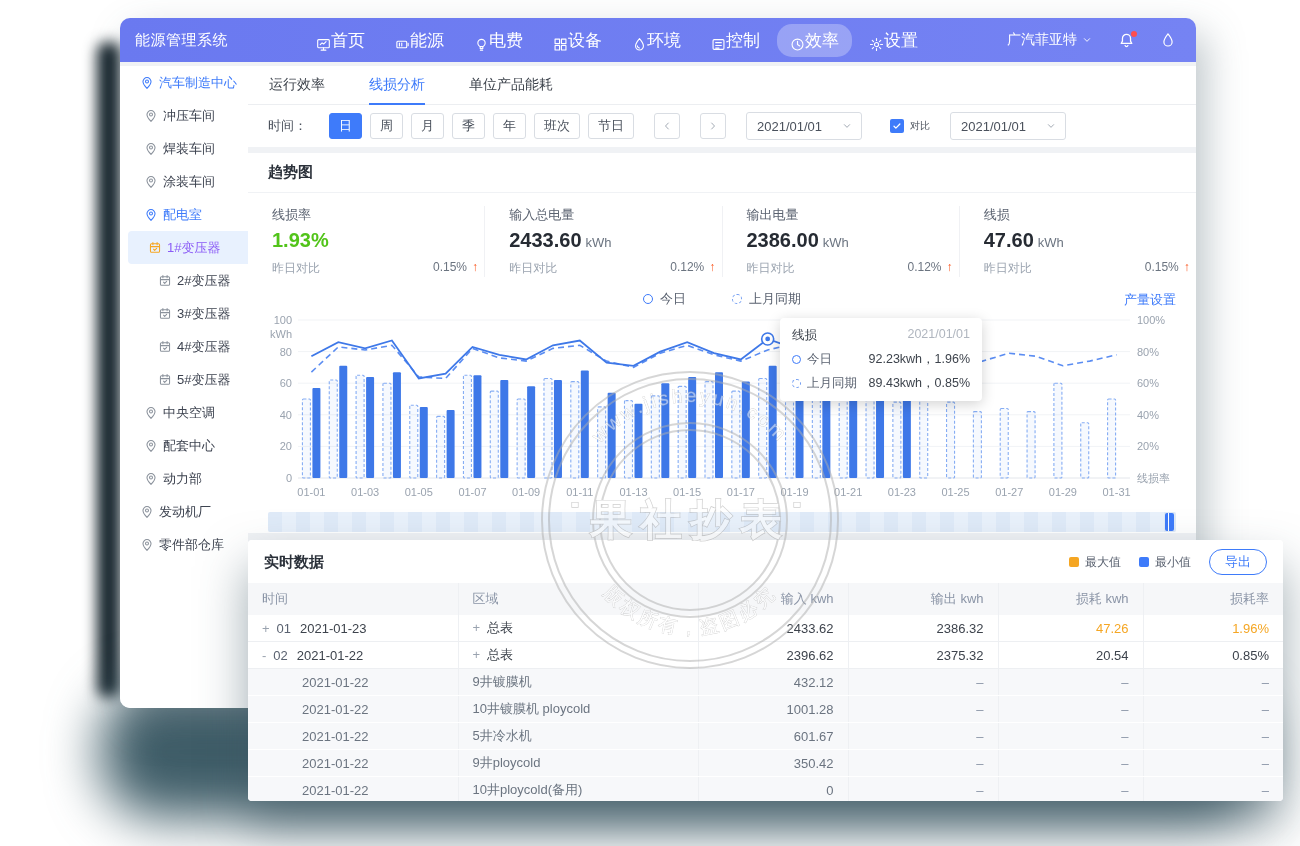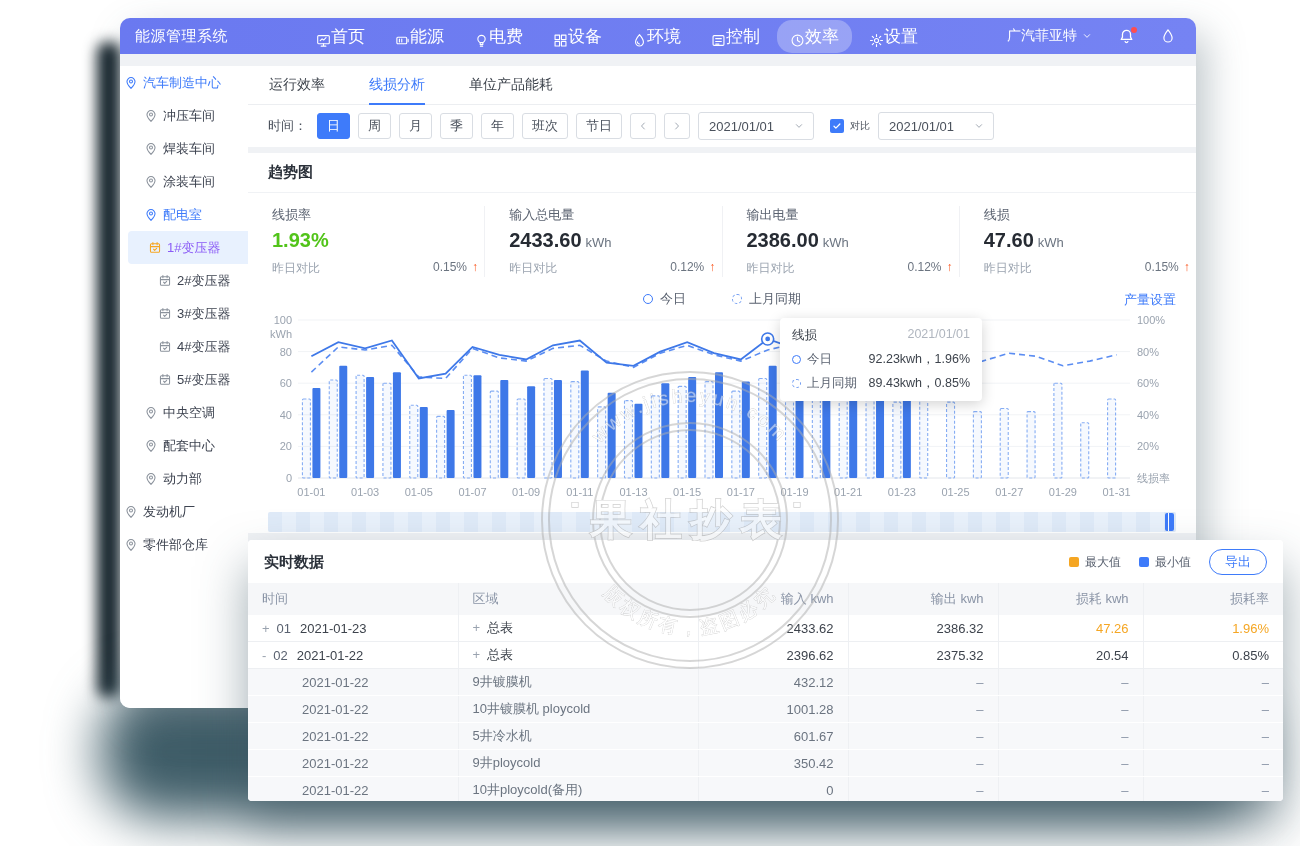--- a/index.html
+++ b/index.html
@@ -5,52 +5,52 @@
   html,body{margin:0;padding:0}
   body{width:1300px;height:846px;background:#fff;font-family:"Liberation Sans","DejaVu Sans",sans-serif;
        -webkit-font-smoothing:antialiased;overflow:hidden;position:relative}
   .stage{position:absolute;inset:0}
   
   .shadow-left{position:absolute;left:97px;top:42px;width:24px;height:656px;background:#16242c;border-radius:10px;filter:blur(7px);z-index:1}
   .shadow-bottom{position:absolute;left:100px;top:686px;width:1160px;height:132px;background:#3f5d68;border-radius:60px;filter:blur(26px);z-index:1}
   
   .window{position:absolute;left:120px;top:18px;width:1076px;height:690px;background:#f0f2f5;border-radius:10px;overflow:hidden;z-index:2;box-shadow:10px 16px 38px rgba(70,92,102,.35)}
   
-  .topnav{position:absolute;left:0;top:0;right:0;height:36px;background:linear-gradient(90deg,#6a79f0,#7583f3);display:flex;align-items:center;color:#fff}
+  .topnav{position:absolute;left:0;top:0;right:0;height:44px;background:linear-gradient(90deg,#6a79f0,#7583f3);display:flex;align-items:center;color:#fff}
   .brand{width:168px;padding-left:15px;font-size:15px;font-weight:500;letter-spacing:.5px;flex:none}
   .menu{display:flex;align-items:center;gap:4px;flex:none}
   .nav-item{display:flex;align-items:flex-end;padding:5px 13px;font-size:17px;border-radius:15px;cursor:pointer;white-space:nowrap}
   .nav-item.active{background:rgba(255,255,255,.28)}
   .nav-right{margin-left:auto;display:flex;align-items:center;gap:25px;padding-right:20px}
   .company{display:flex;align-items:center;gap:4px;font-size:14px;cursor:pointer}
   .icn{display:inline-flex;width:15px;height:15px;flex:none}
   .icn svg{width:100%;height:100%;fill:none;stroke:currentColor;stroke-width:1.2;stroke-linecap:round;stroke-linejoin:round}
   .icn.sm{width:12px;height:12px}
   .bell{position:relative}
   .bell::after{content:'';position:absolute;top:-1px;right:-2px;width:6px;height:6px;border-radius:50%;background:#ff4d4f}
   
   .sidebar{position:absolute;left:0;top:48px;width:128px;bottom:0;background:#fff}
   .side-head{display:flex;align-items:center;justify-content:space-between;padding:13px 12px 11px 13px;color:#9aa3af;font-size:13px;border-bottom:1px solid #f2f3f5}
   .side-head .icn{color:#3e7bfa;width:16px;height:16px;cursor:pointer}
   .side-item{display:flex;align-items:center;gap:5px;height:33px;font-size:13px;color:#3d4350;cursor:pointer;white-space:nowrap}
   .side-item .icn{width:14px;height:14px;color:#8b929c}
   .side-item.hl{color:#3e7bfa}
   .side-item.hl .icn{color:#3e7bfa}
-  .side-item.lv0{padding-left:4px}
+  .side-item.lv0{padding-left:20px}
   .side-item.lv1{padding-left:24px}
   .side-item.lv2{padding-left:38px}
   .side-item.sel{background:#e8f1fe;color:#8b5cf6;margin-left:8px;padding-left:20px;border-radius:4px 0 0 4px}
   
   .content{position:absolute;left:128px;top:48px;right:0;bottom:0;background:#f0f2f5}
   .toolbar{background:#fff}
   .tabs{display:flex;gap:44px;padding:0 21px;height:38px;align-items:center;border-bottom:1px solid #eceef1}
   .tab{font-size:14px;color:#3d434c;height:100%;display:flex;align-items:center;position:relative;cursor:pointer}
   .tab.active{color:#3e7bfa;font-weight:500}
   .tab.active::after{content:'';position:absolute;left:0;right:0;bottom:-1px;height:2px;background:#3e7bfa}
-  .filters{display:flex;align-items:center;gap:8px;height:42px;padding:0 20px}
+  .filters{display:flex;align-items:center;gap:20px;height:42px;padding:0 20px}
   .f-label{font-size:13px;color:#4a515c;margin-right:2px}
   .pbtn{height:26px;min-width:26px;padding:0 9px;border:1px solid #d9dde3;border-radius:3px;background:#fff;color:#4a515c;font-size:13px;display:flex;align-items:center;justify-content:center;cursor:pointer;box-sizing:border-box}
   .pbtn.active{background:#3e7bfa;border-color:#3e7bfa;color:#fff}
   .nav-btn{width:26px;height:26px;border:1px solid #d9dde3;border-radius:3px;background:#fff;color:#98a0ab;display:flex;align-items:center;justify-content:center;cursor:pointer;box-sizing:border-box;padding:0}
   .select{height:28px;width:116px;border:1px solid #d9dde3;border-radius:3px;background:#fff;display:flex;align-items:center;justify-content:space-between;padding:0 8px 0 10px;font-size:13px;color:#4a515c;cursor:pointer;box-sizing:border-box}
   .select .icn{color:#98a0ab}
   .cmp-check{display:flex;align-items:center;gap:6px;margin-left:8px;font-size:10px;color:#4a515c;cursor:pointer}
   .cbox{width:14px;height:14px;background:#3e7bfa;border-radius:2px;display:inline-flex;align-items:center;justify-content:center;color:#fff}
   .cbox svg{width:10px;height:10px;fill:none;stroke:#fff;stroke-width:2;stroke-linecap:round;stroke-linejoin:round}
   

